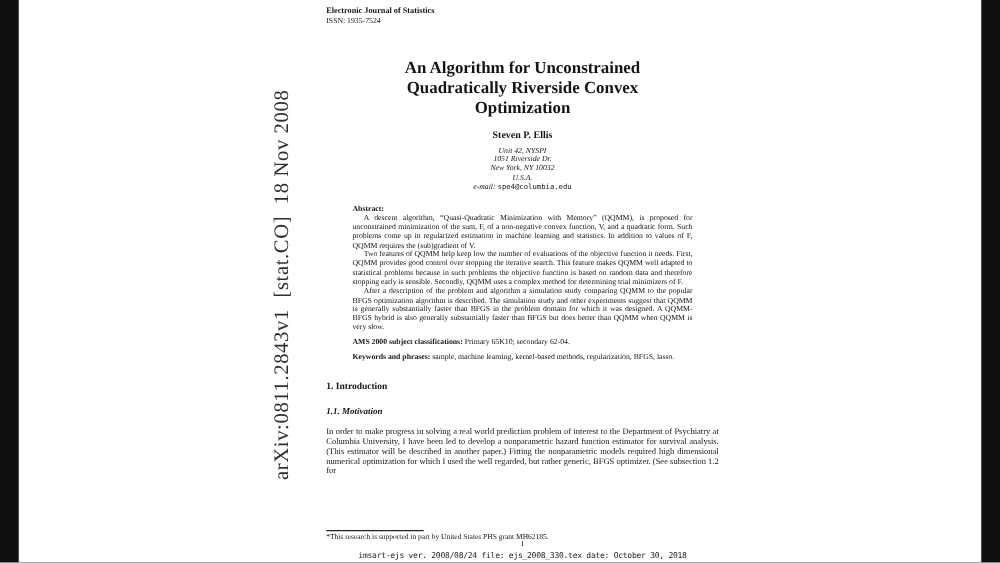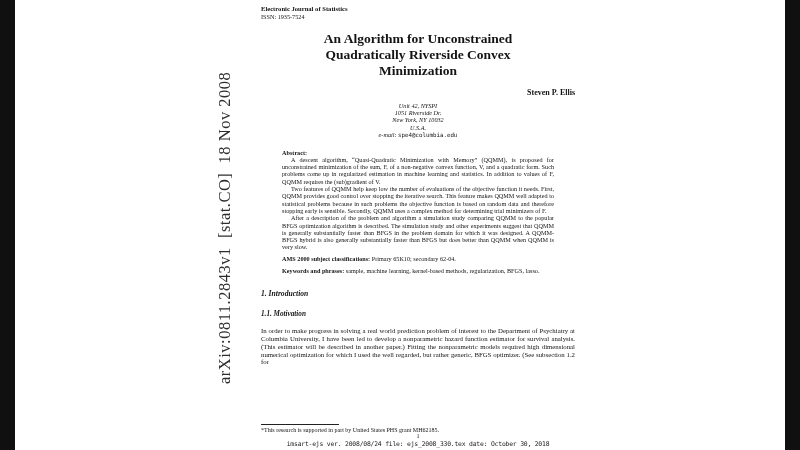--- a/index.html
+++ b/index.html
@@ -32,29 +32,29 @@
   }
   .col {
     position: absolute;
     left: 246px; top: 0;
     width: 314px; height: 450px;
   }
   .journal { margin-top: 5px; }
   .jname { font-weight: bold; font-size: 6.6px; line-height: 7.5px; }
   .issn  { font-size: 6.2px; line-height: 7px; }
   .title {
-    margin-top: 11px;
+    margin-top: 26px;
     text-align: center;
     font-weight: bold;
     font-size: 13.5px;
     line-height: 16px;
   }
   .author {
     margin-top: 9px;
-    text-align: right;
+    text-align: center;
     font-weight: bold;
     font-size: 8px;
     line-height: 9px;
   }
   .address {
     margin-top: 5px;
     text-align: center;
     font-style: italic;
     font-size: 6.2px;
     line-height: 7.4px;
@@ -73,21 +73,20 @@
     text-align: justify;
   }
   .abs-label { font-weight: bold; }
   .abstract p.abs-par { text-indent: 9px; }
   .abstract p.meta { margin-top: 4.5px; text-indent: 0; }
   .abstract .b { font-weight: bold; }
   .sec {
     margin-top: 15px;
     font-weight: bold;
     font-size: 7.6px;
-    font-style: italic;
   }
   .subsec {
     margin-top: 12px;
     font-weight: bold;
     font-style: italic;
     font-size: 7.2px;
     font-family: Liberation Serif, serif;
   }
   .body-par {
     margin-top: 9px;
@@ -123,21 +122,21 @@
     <div class="col">
 
       <div class="journal">
         <div class="jname">Electronic Journal of Statistics</div>
         <div class="issn">ISSN: 1935-7524</div>
       </div>
 
       <div class="title">
         <div>An Algorithm for Unconstrained</div>
         <div>Quadratically Riverside Convex</div>
-        <div>Minimization</div>
+        <div>Optimization</div>
       </div>
 
       <div class="author">Steven P. Ellis</div>
 
       <div class="address">
         <div>Unit 42, NYSPI</div>
         <div>1051 Riverside Dr.</div>
         <div>New York, NY 10032</div>
         <div>U.S.A.</div>
         <div class="email-line">

